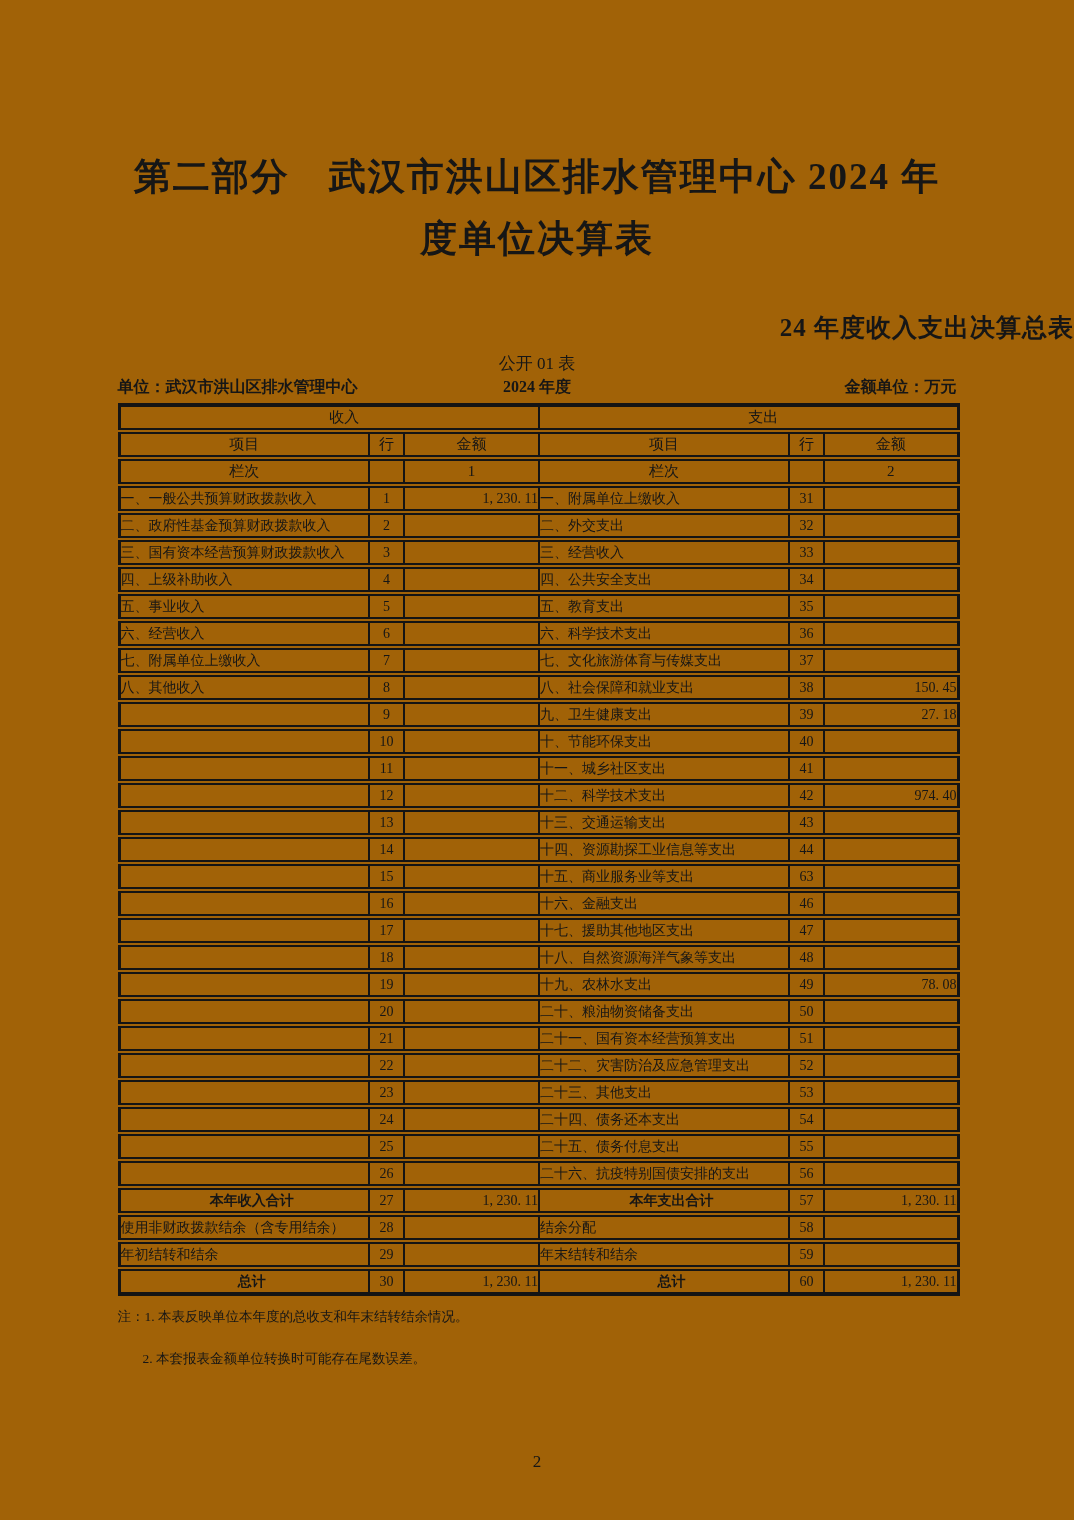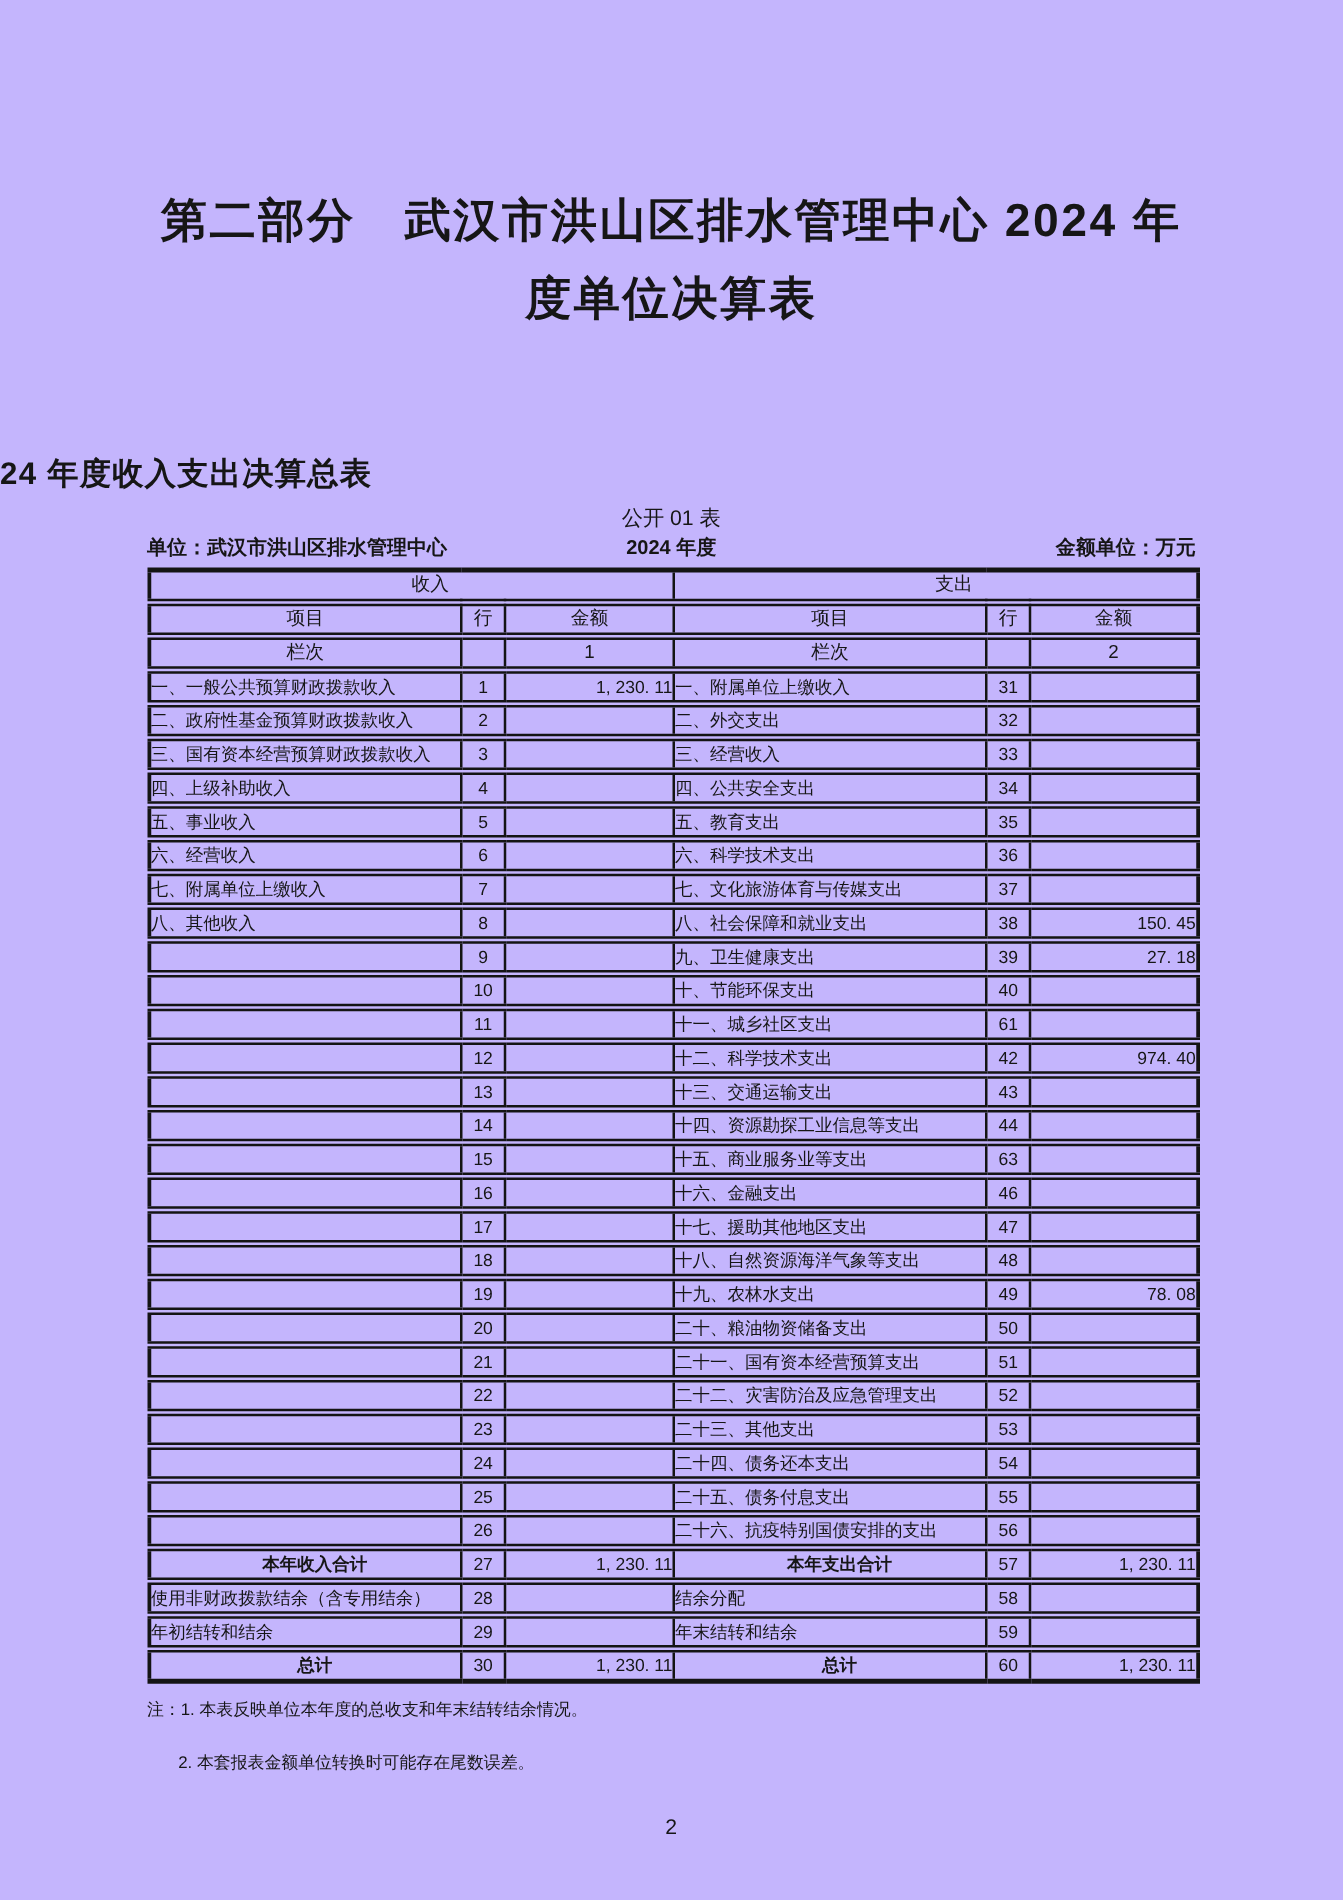--- a/index.html
+++ b/index.html
@@ -1,36 +1,36 @@
 <!DOCTYPE html>
 <html lang="zh"><head>
 <meta charset="utf-8">
 <style>
   html, body { margin: 0; padding: 0; background: #ffffff; }
   .page {
     position: relative;
     width: 1074px;
     height: 1520px;
     margin: 0 auto;
-    background: #c4b5fd;
+    background: #a16207;
     color: #161616;
-    font-family: Liberation Sans, sans-serif;
+    font-family: Liberation Serif, serif;
     overflow: hidden;
   }
   .doc-title {
     padding-top: 146px;
     text-align: center;
     font-size: 37px;
     font-weight: bold;
     line-height: 62px;
     letter-spacing: 2px;
   }
   .report-subtitle {
-    margin-top: 92px;
-    text-align: left;
+    margin-top: 41px;
+    text-align: right;
     font-size: 25px;
     font-weight: bold;
     letter-spacing: 1px;
   }
   .sheet {
     width: 839px;
     margin: 0 auto;
   }
   .table-code {
     margin-top: 8px;
@@ -223,21 +223,21 @@
             <td class="c-amount"></td>
             <td class="c-item">十、节能环保支出</td>
             <td class="c-line">40</td>
             <td class="c-amount"></td>
           </tr>
           <tr>
             <td class="c-item"></td>
             <td class="c-line">11</td>
             <td class="c-amount"></td>
             <td class="c-item">十一、城乡社区支出</td>
-            <td class="c-line">61</td>
+            <td class="c-line">41</td>
             <td class="c-amount"></td>
           </tr>
           <tr>
             <td class="c-item"></td>
             <td class="c-line">12</td>
             <td class="c-amount"></td>
             <td class="c-item">十二、科学技术支出</td>
             <td class="c-line">42</td>
             <td class="c-amount">974. 40</td>
           </tr>

